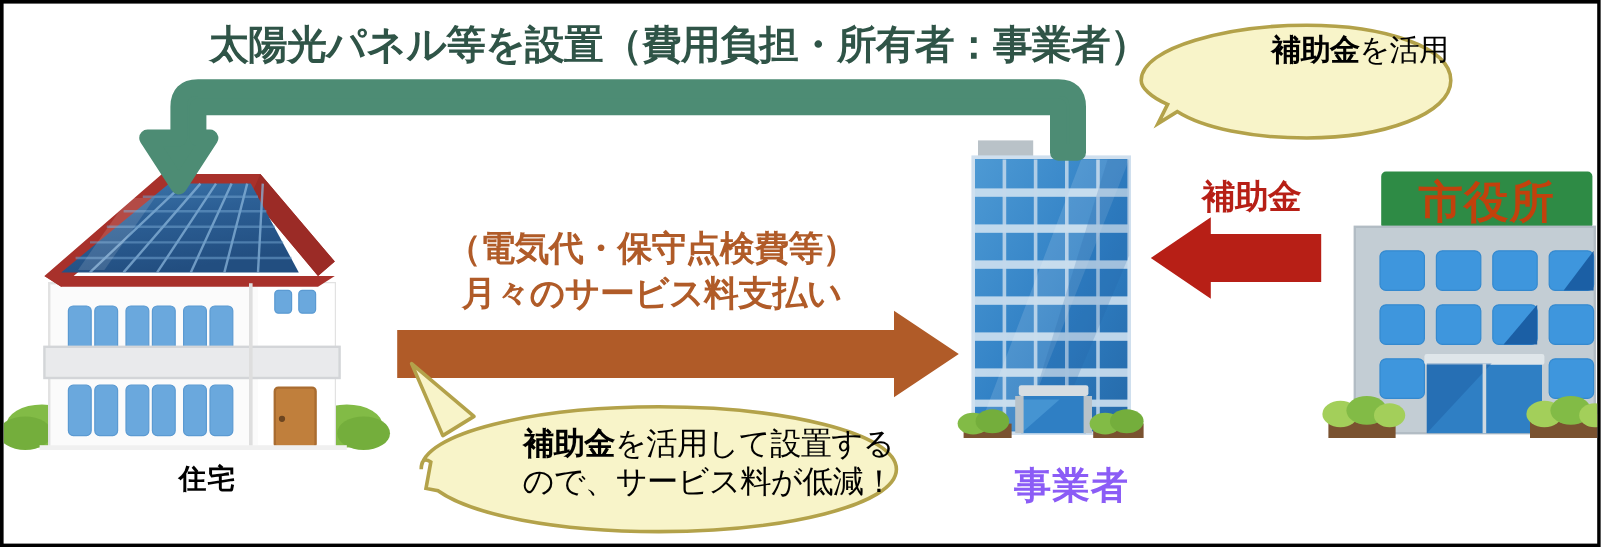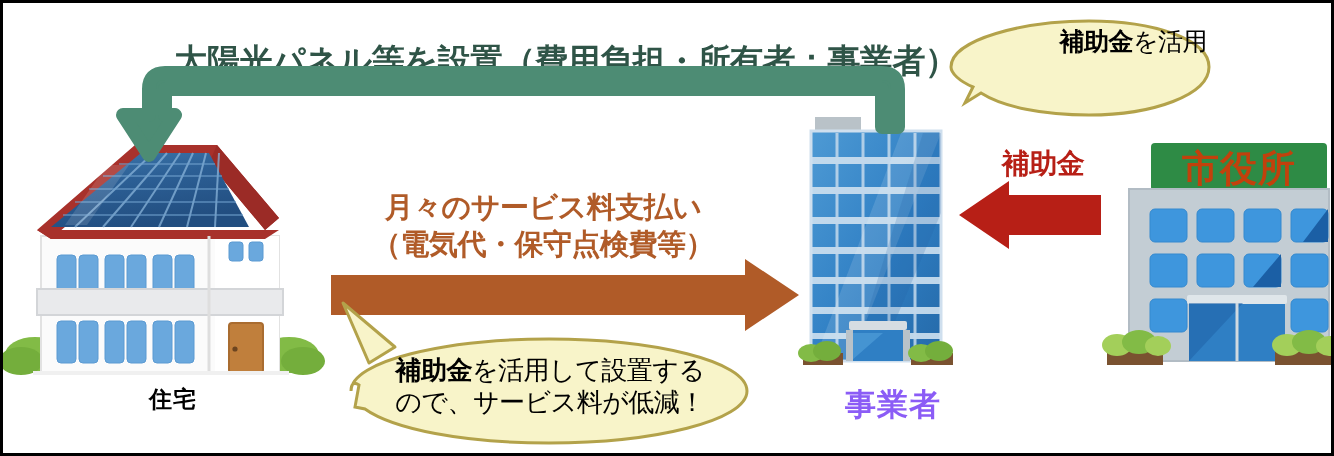--- a/index.html
+++ b/index.html
@@ -25,21 +25,20 @@
   .title-text {
     left: 168px; top: 16px;
     width: 790px;
     font-size: 33px;
     font-weight: bold;
     color: #2f5447;
     letter-spacing: -0.5px;
     white-space: nowrap;
     line-height: 1.1;
     text-align: center;
-    margin-top: 24px;
   }
   .service-text {
     left: 330px; top: 186px;
     width: 420px;
     font-size: 29px;
     font-weight: bold;
     color: #b05b28;
     line-height: 1.28;
     text-align: center;
     letter-spacing: -0.5px;
@@ -86,20 +85,21 @@
     width: 236px;
     font-size: 25px;
     letter-spacing: -0.5px;
     text-align: right;
   }
   .bubble-bot {
     left: 352px; top: 352px;
     width: 390px;
     font-size: 26px;
     letter-spacing: -0.5px;
+    text-align: right;
   }
 
   
   svg.layer {
     position: absolute;
     left: 0; top: 0;
     width: 1334px; height: 456px;
     pointer-events: none;
   }
 </style>
@@ -337,22 +337,22 @@
                C350 378 348 382 348 388
                C348 358 442 336 546 336 Z" fill="#f8f4c9" stroke="#b3a24a" stroke-width="3"></path>
 
       <path d="M392 344 L340 300 L366 360 Z" fill="#f8f4c9" stroke="#b3a24a" stroke-width="3" stroke-linejoin="round"></path>
     </g>
   </svg>
 
   <div class="abs title-text">太陽光パネル等を設置（費用負担・所有者：事業者）</div>
 
   <div class="abs service-text">
+    <div>（電気代・保守点検費等）</div>
     <div>月々のサービス料支払い</div>
-    <div>（電気代・保守点検費等）</div>
   </div>
 
   <div class="abs subsidy-label">補助金</div>
 
   <div class="abs label-house">住宅</div>
   <div class="abs label-operator">事業者</div>
 
   <div class="bubble-text bubble-tr">
     <div>
       <span class="b">補助金</span><span>を活用</span>

